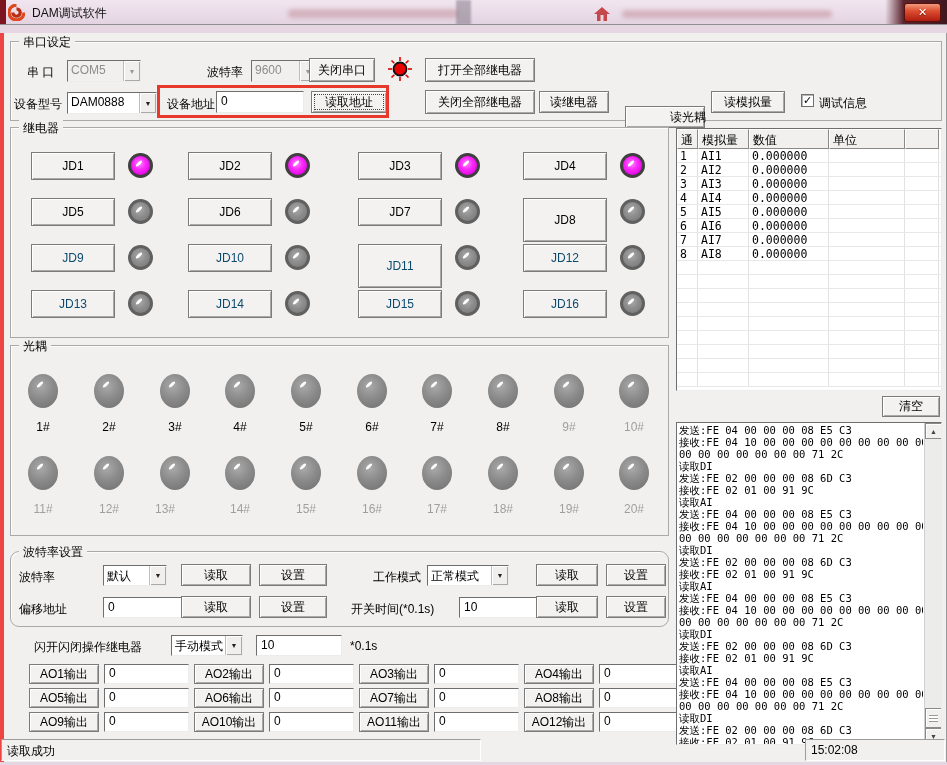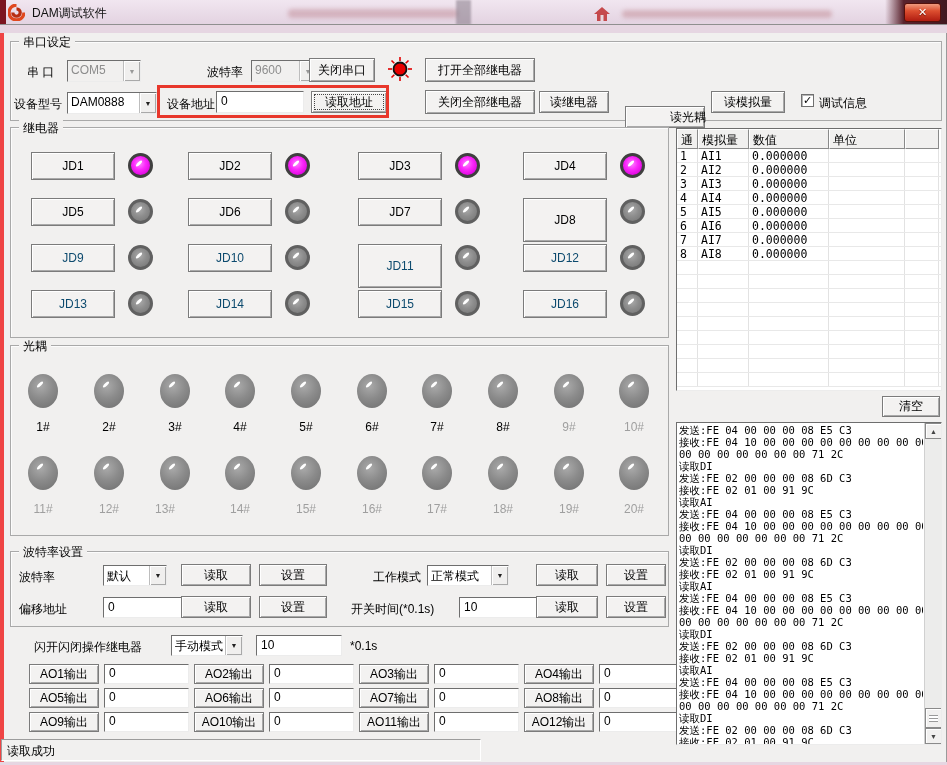--- a/index.html
+++ b/index.html
@@ -336,21 +336,21 @@
             <div class="hl"></div>
           </div>
           <div class="lab dis" style="left: 538px; top: 156px; width: 40px; text-align: center;">19#</div>
           <div class="led opto" style="left: 608px; top: 110px;">
             <div class="hl"></div>
           </div>
           <div class="lab dis" style="left: 603px; top: 156px; width: 40px; text-align: center;">20#</div>
         </div>
     </div>
 
-    <div class="gb" style="left:6px;top:518px;width:659px;height:76px;">
+    <div class="gb" style="left:6px;top:518px;width:659px;height:76px;border-radius:9px;">
       <span class="gb-lbl">波特率设置</span>
 
       <span class="lab" style="left:8px;top:17px;">波特率</span>
       <div class="combo" style="left:92px;top:13px;width:64px;height:21px;">
         <span class="val">默认</span>
         <span class="arr">▼</span>
       </div>
       <div class="btn" style="left:170px;top:12px;width:70px;height:22px;">读取</div>
       <div class="btn" style="left:248px;top:12px;width:68px;height:22px;">设置</div>
 
@@ -574,15 +574,16 @@
         <div class="sb-thumb">
             <div class="ridges"></div>
           </div>
         <div class="sb-btn sb-down">▼</div>
       </div>
     </div>
 
   </div>
 
   <div class="status-cell" style="left:1px;width:480px;">读取成功</div>
+  <div class="status-cell" style="left:805px;width:140px;">15:02:08</div>
 
   <div class="bottom-strip"></div>
 </div>
 
 </body></html>

